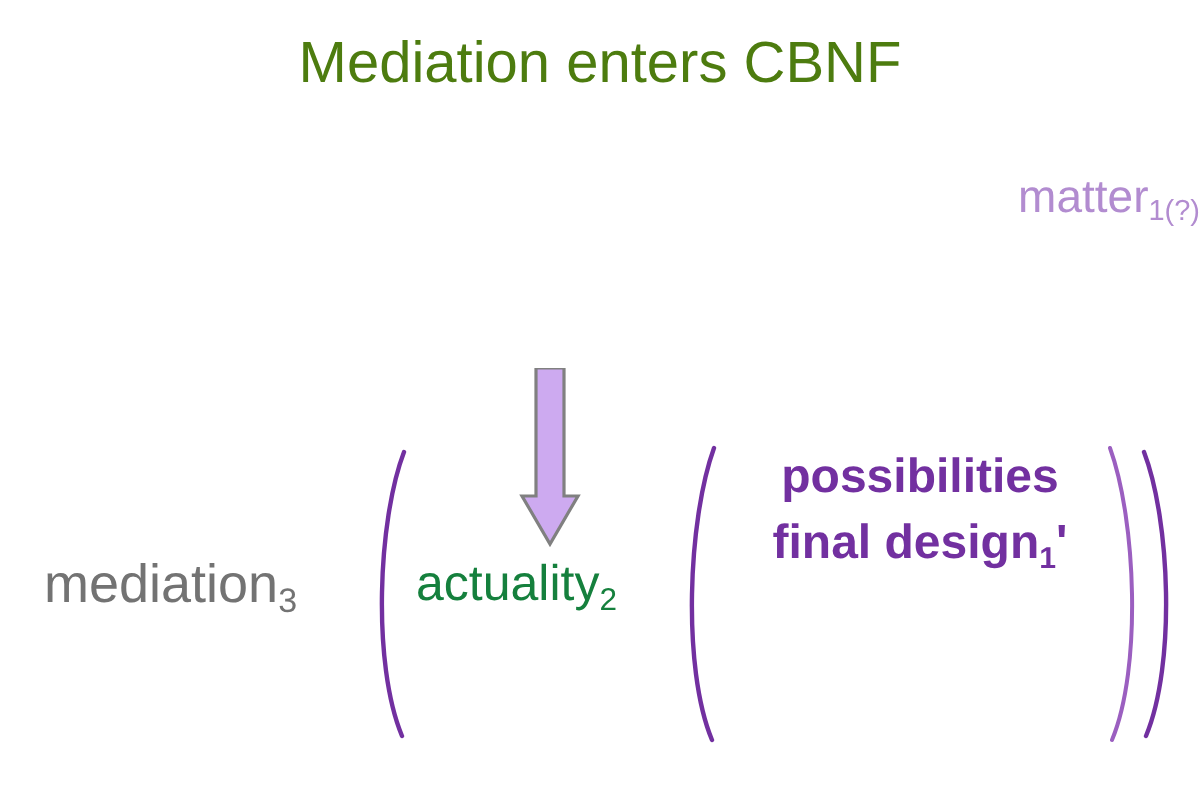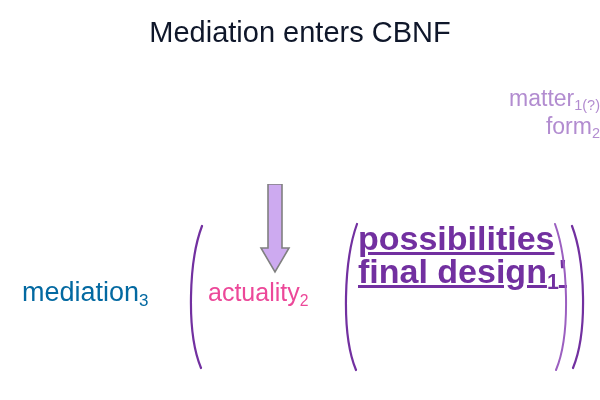--- a/index.html
+++ b/index.html
@@ -21,21 +21,21 @@
   }
 
   
   #title {
     position: absolute;
     left: 0;
     top: 16px;
     width: 600px;
     text-align: center;
     font-size: 29px;
-    color: #0f172a;
+    color: #4d7c0f;
     letter-spacing: 0px;
     white-space: nowrap;
   }
 
   
   #upper-block {
     position: absolute;
     left: 0;
     top: 84px;
     width: 600px;
@@ -61,41 +61,41 @@
     width: 34px;
     height: 90px;
   }
 
   
   #mediation {
     position: absolute;
     left: 22px;
     top: 277px;
     font-size: 27px;
-    color: #0369a1;
+    color: #737373;
     white-space: nowrap;
   }
   #actuality {
     position: absolute;
     left: 208px;
     top: 278px;
     font-size: 25px;
-    color: #ec4899;
+    color: #15803d;
     white-space: nowrap;
   }
   #right-block {
     position: absolute;
     left: 358px;
     top: 222px;
     width: 204px;
-    font-size: 34px;
+    text-align: center;
+    font-size: 24px;
     line-height: 33px;
     color: #7230a0;
     font-weight: bold;
-    text-decoration: underline;
   }
   #right-block .ln { display: block; white-space: nowrap; }
 
   
   .paren {
     position: absolute;
     pointer-events: none;
   }
   #paren-left-outer  { left: 182px; top: 224px; width: 26px; height: 146px; }
   #paren-inner-open  { left: 336px; top: 222px; width: 26px; height: 150px; }
@@ -104,21 +104,20 @@
 </style>
 </head>
 <body>
 
 <div id="slide">
 
   <div id="title">Mediation enters CBNF</div>
 
   <div id="upper-block">
     <span class="ln"><span>matter</span><sub>1(?)</sub></span>
-    <span class="ln"><span>form</span><sub>2</sub></span>
   </div>
 
   <svg id="arrow" viewBox="0 0 34 90" preserveAspectRatio="none">
     <polygon points="10,0 24,0 24,64 31,64 17,88 3,64 10,64" fill="#cdaaf0" stroke="#808080" stroke-width="1.6" stroke-linejoin="miter"></polygon>
   </svg>
 
   <svg class="paren" id="paren-left-outer" viewBox="0 0 26 146" preserveAspectRatio="none">
     <path d="M20 2 C 7 36, 4 108, 19 144" fill="none" stroke="#7230a0" stroke-width="2.2" stroke-linecap="round"></path>
   </svg>
 

